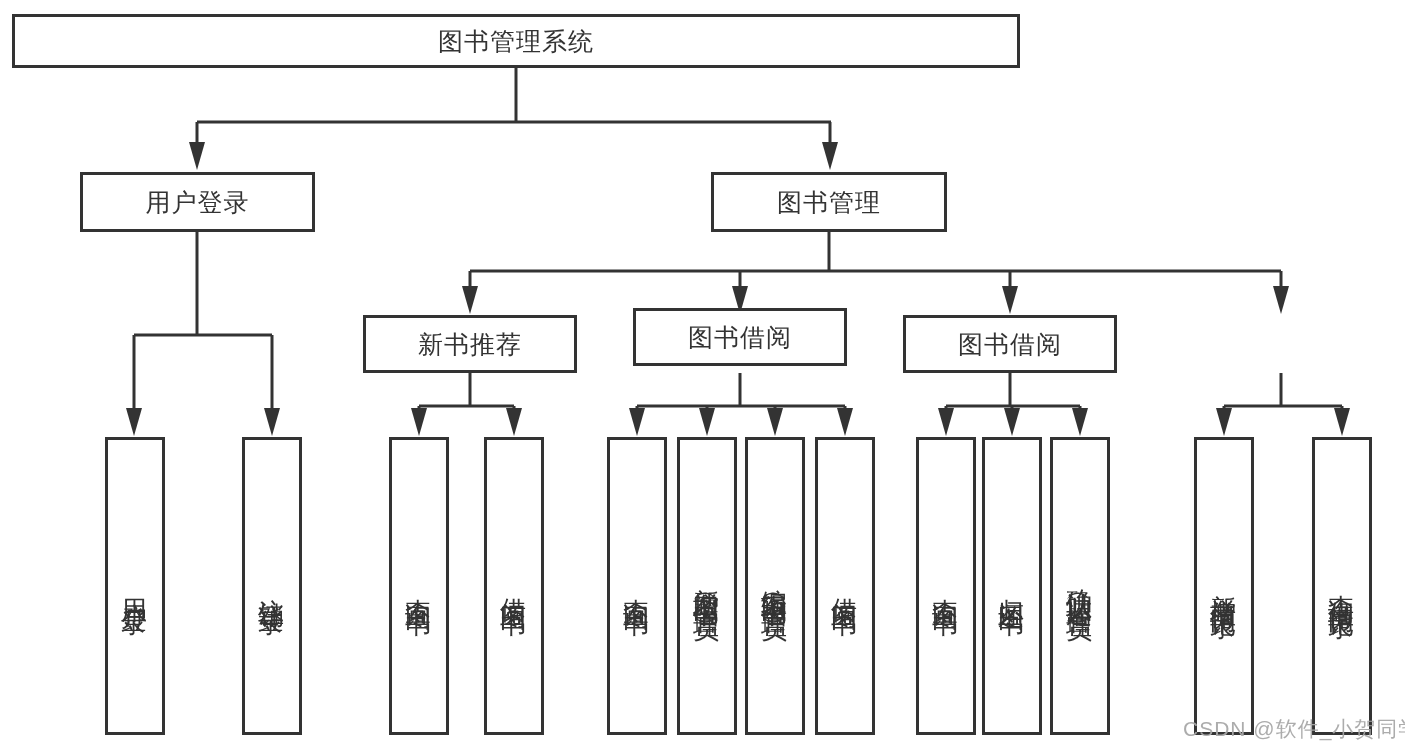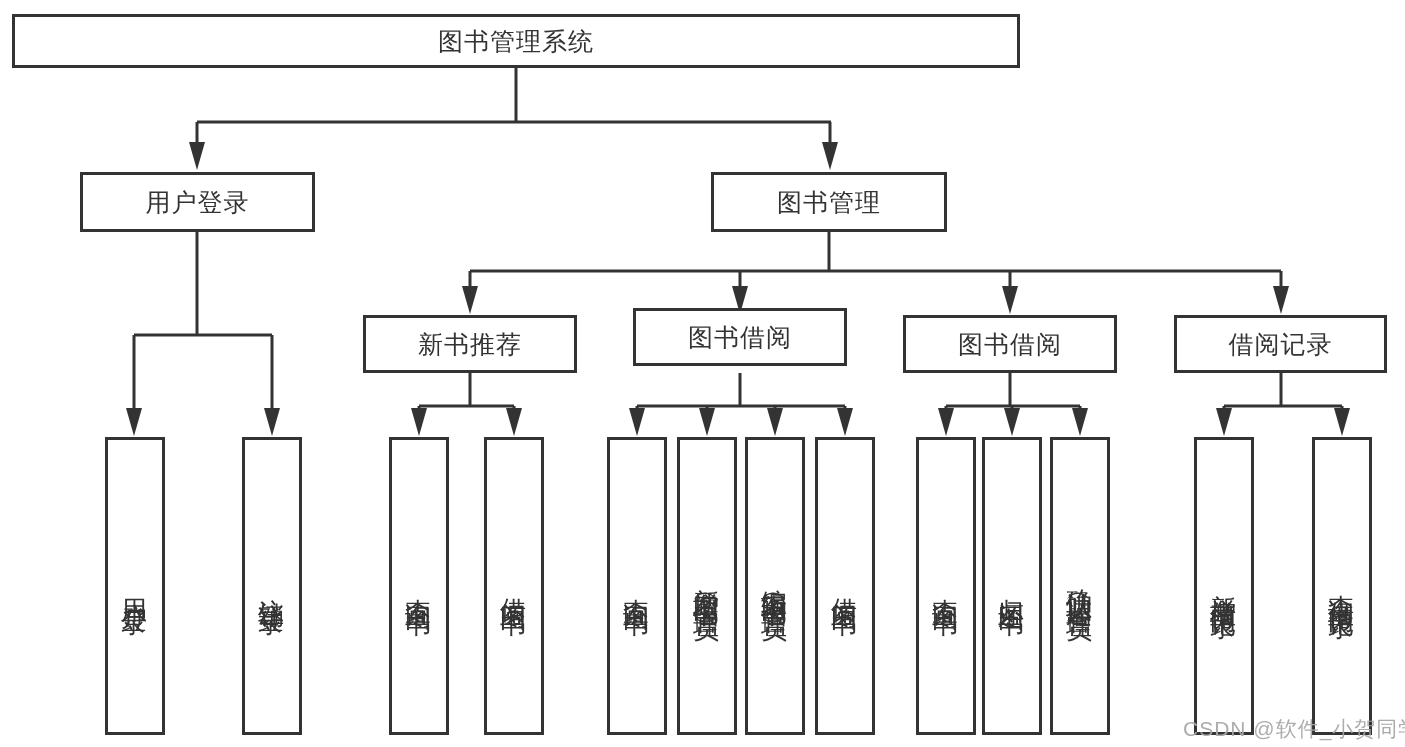--- a/index.html
+++ b/index.html
@@ -137,21 +137,20 @@
   </svg>
 
   <div class="node hnode" style="left:12px; top:14px; width:1008px; height:54px;">图书管理系统</div>
 
   <div class="node hnode" style="left:80px; top:172px; width:235px; height:60px;">用户登录</div>
   <div class="node hnode" style="left:711px; top:172px; width:236px; height:60px;">图书管理</div>
 
   <div class="node hnode" style="left:363px; top:315px; width:214px; height:58px;">新书推荐</div>
   <div class="node hnode" style="left:633px; top:308px; width:214px; height:58px;">图书借阅</div>
   <div class="node hnode" style="left:903px; top:315px; width:214px; height:58px;">图书借阅</div>
-  <div class="node hnode" style="left:1174px; top:315px; width:213px; height:58px;">借阅记录</div>
 
   <div class="node vnode" style="left:105px; top:437px; width:60px; height:298px;">
     <span>用户登录</span>
   </div>
   <div class="node vnode" style="left:242px; top:437px; width:60px; height:298px;">
     <span>注销登录</span>
   </div>
 
   <div class="node vnode" style="left:389px; top:437px; width:60px; height:298px;">
     <span>查询图书</span>

